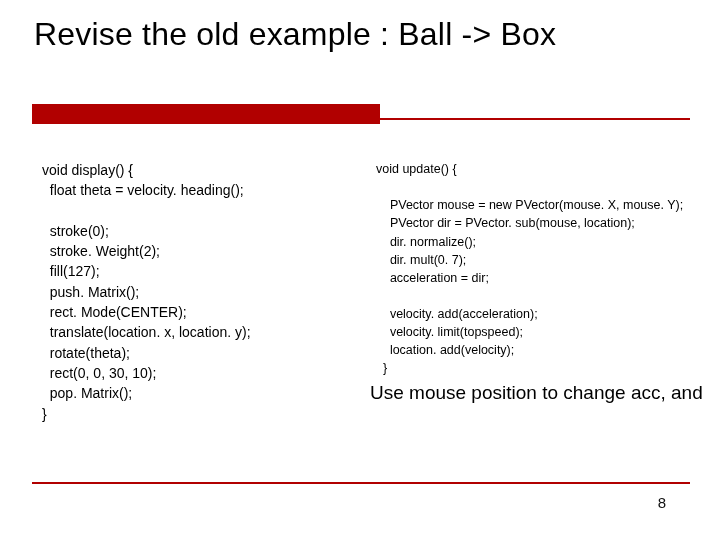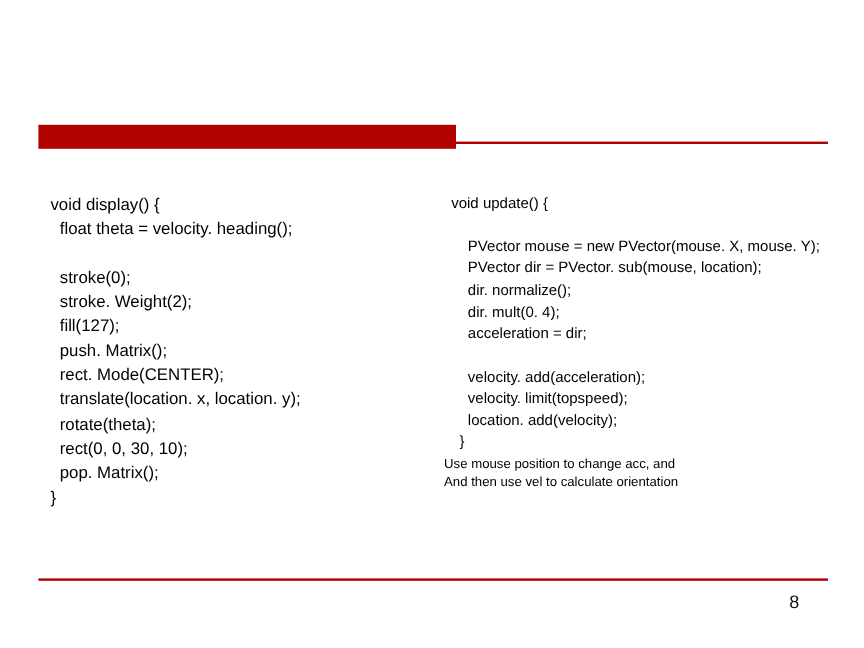--- a/index.html
+++ b/index.html
@@ -57,22 +57,23 @@
     top: 160px;
     font-family: Verdana, Tahoma, sans-serif;
     font-size: 12.5px;
     line-height: 1.45;
     white-space: pre;
   }
   .caption {
     position: absolute;
     left: 370px;
     top: 380px;
-    font-size: 11px;
+    font-size: 19px;
     line-height: 1.35;
+    text-align: right;
   }
   .foot-line {
     position: absolute;
     left: 32px;
     top: 482px;
     width: 658px;
     height: 2px;
     background: #b10000;
   }
   .page-num {
@@ -81,20 +82,21 @@
     top: 494px;
     font-size: 15px;
     color: #111;
   }
 </style>
 </head>
 <body>
 
 <div class="slide">
 
+  <div class="title">Revise the old example : Ball -&gt; Box</div>
 
   <div class="red-bar"></div>
   <div class="red-line"></div>
 
   <div class="code-left">void display() {
   float theta = velocity. heading();
 
   stroke(0);
   stroke. Weight(2);
   fill(127);
@@ -103,29 +105,28 @@
   translate(location. x, location. y);
   rotate(theta);
   rect(0, 0, 30, 10);
   pop. Matrix();
 }</div>
   <div class="code-right">void update() {
 
     PVector mouse = new PVector(mouse. X, mouse. Y);
     PVector dir = PVector. sub(mouse, location);
     dir. normalize();
-    dir. mult(0. 4);
+    dir. mult(0. 7);
     acceleration = dir;
 
     velocity. add(acceleration);
     velocity. limit(topspeed);
     location. add(velocity);
   }</div>
 
   <div class="caption">
     <div>Use mouse position to change acc, and</div>
-    <div>And then use vel to calculate orientation</div>
   </div>
 
   <div class="foot-line"></div>
   <div class="page-num">8</div>
 
 </div>
 
 </body></html>

